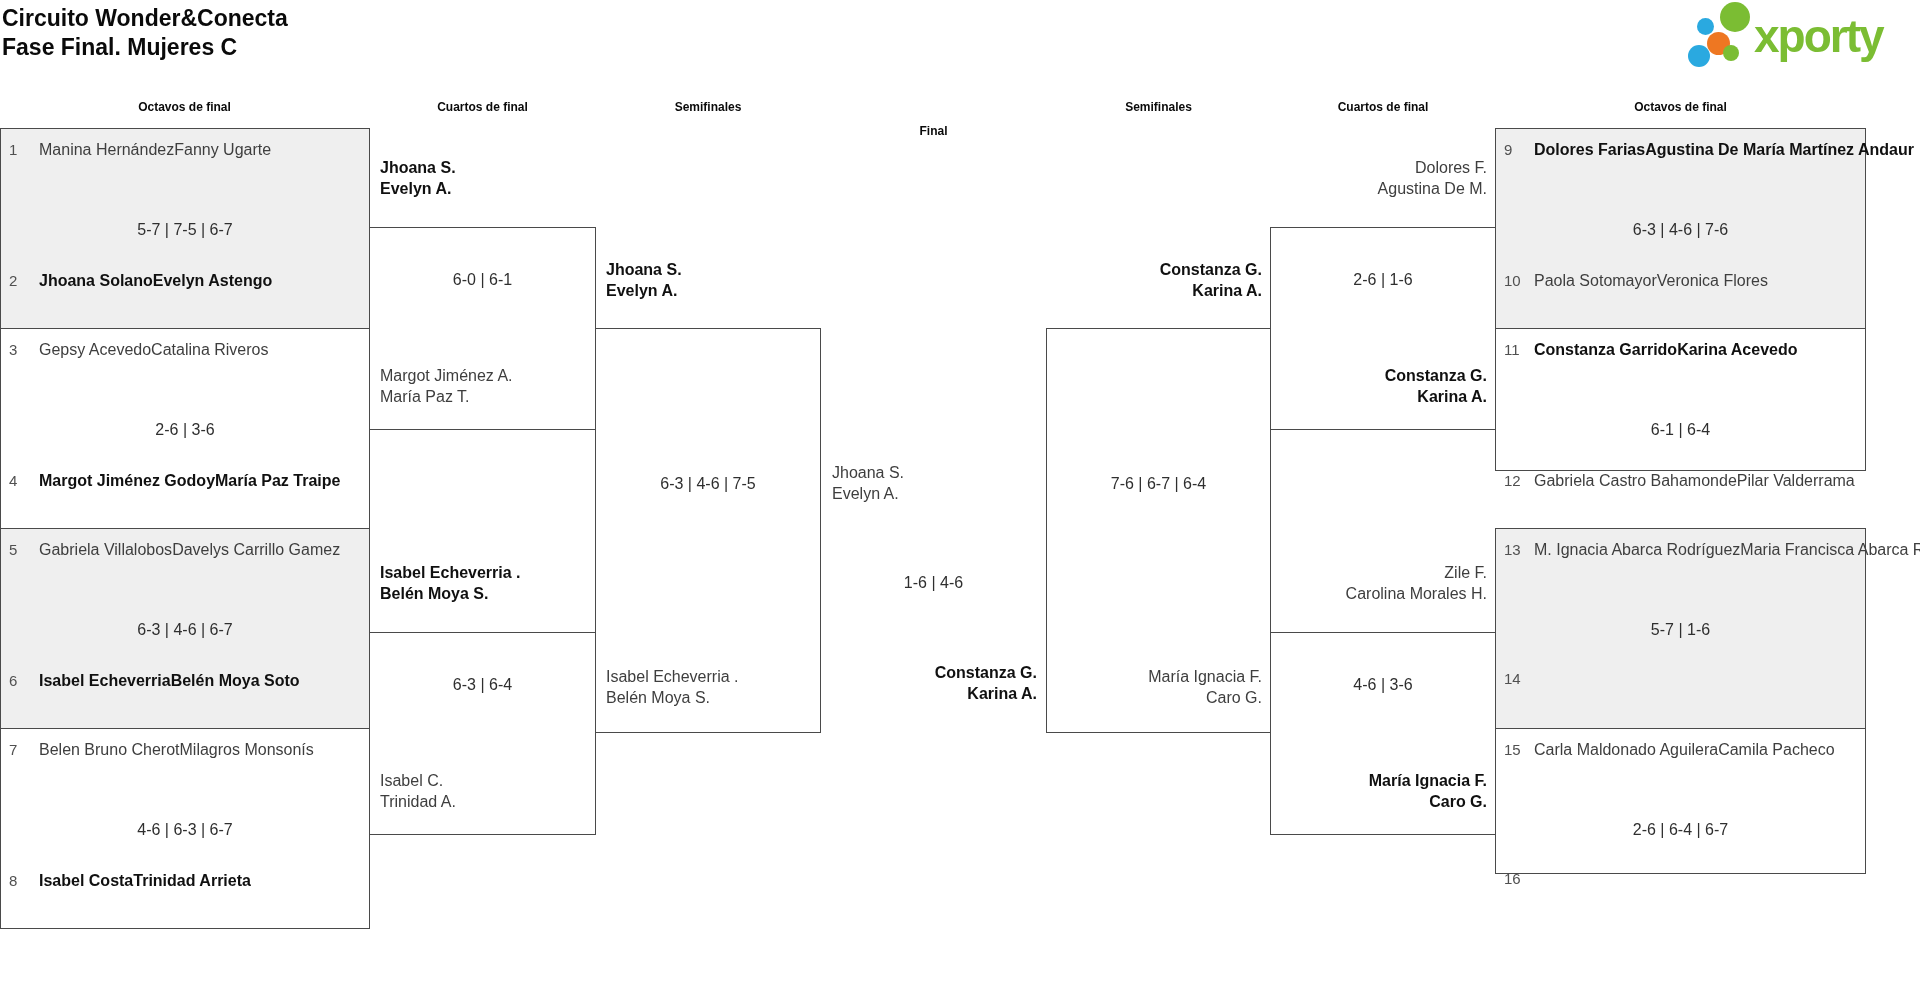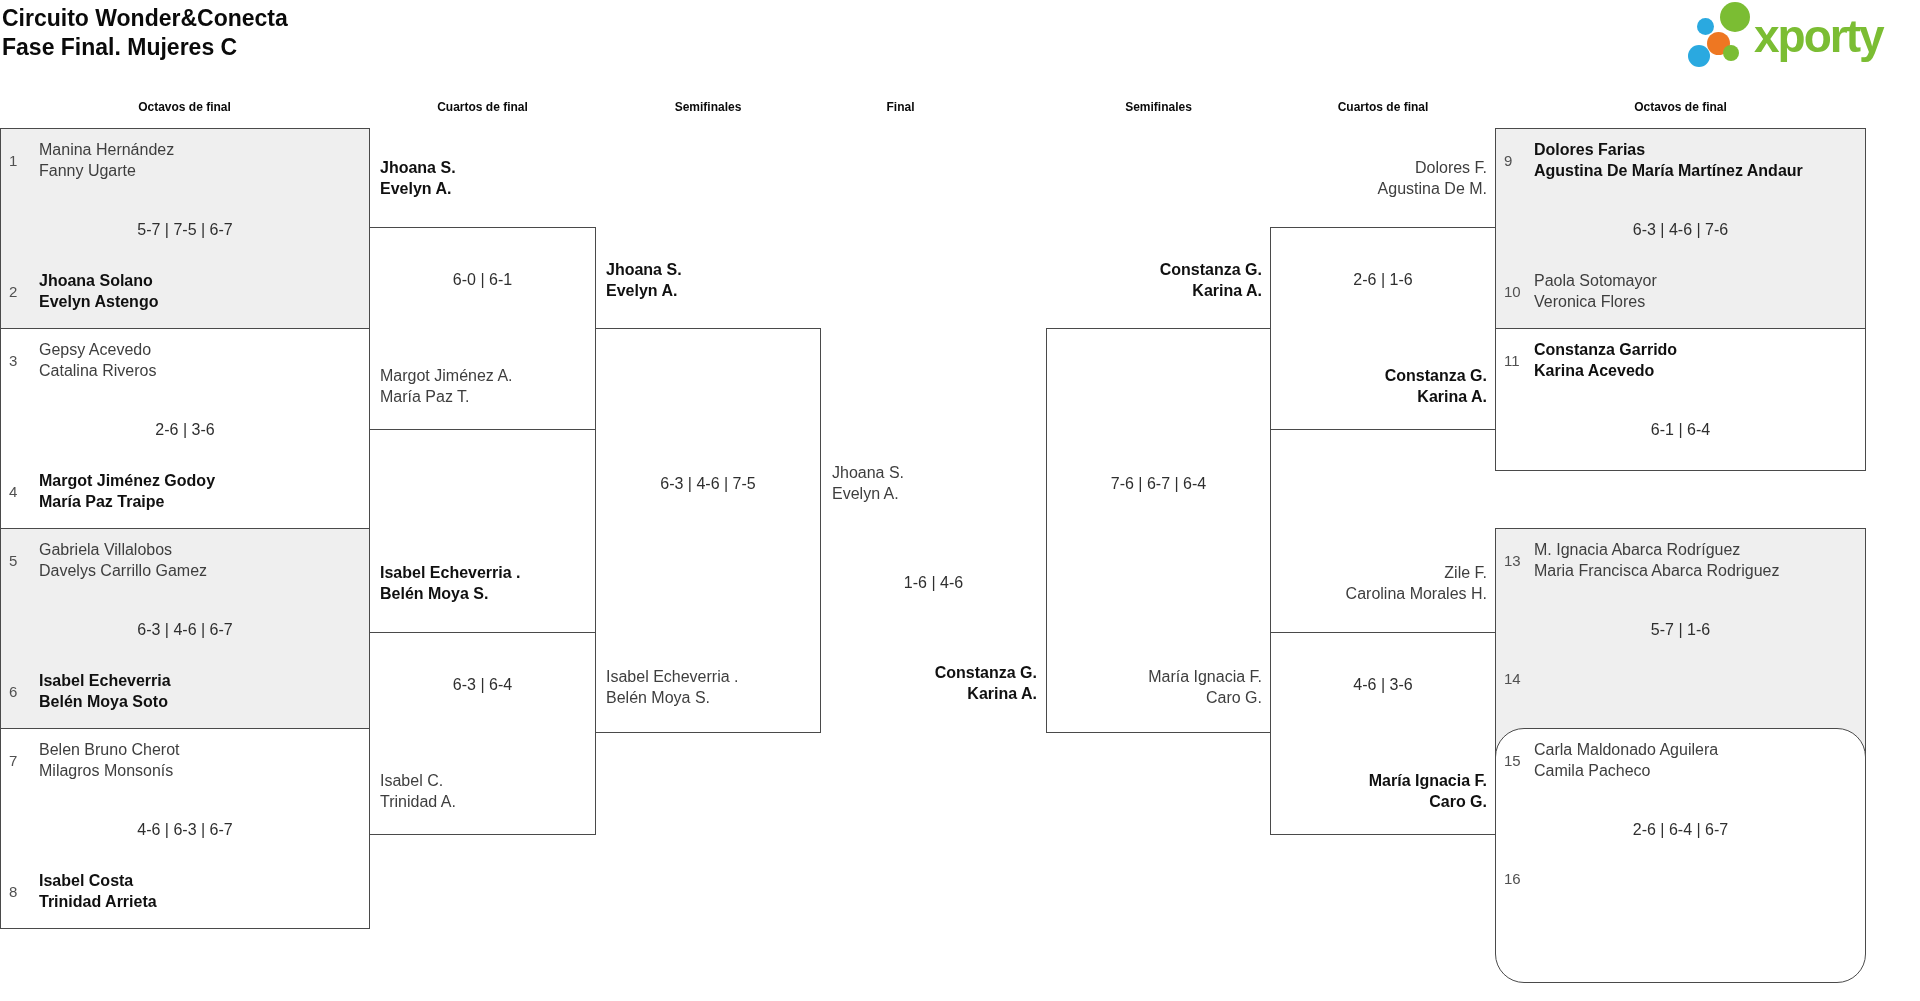--- a/index.html
+++ b/index.html
@@ -15,21 +15,21 @@
   
   .colhead{top:100px;text-align:center;font-size:12px;font-weight:700;color:#0a0a0a;}
   
   .box{position:absolute;border:1px solid #4a4a4a;box-sizing:border-box;background:#fff;}
   .shaded{background:#efefef;}
   
   .team{position:absolute;left:8px;right:8px;display:flex;align-items:center;gap:8px;}
   .t1{top:10px;}
   .t2{top:141px;}
   .seed{width:22px;flex:0 0 22px;font-size:15px;color:#505050;}
-  .names{display:flex;flex-direction:column;}
+  .names{display:flex;flex-direction:row;}
   .n{font-size:16px;line-height:21px;color:#3e3e3e;white-space:nowrap;}
   .winner .n{font-weight:700;color:#101010;}
   .score{position:absolute;left:0;right:0;text-align:center;font-size:16px;color:#2f2f2f;white-space:nowrap;}
   .r16score{top:92px;}
   
   .qlabel{position:absolute;left:10px;display:flex;flex-direction:column;}
   .qlabel.right{left:auto;right:8px;text-align:right;}
   .lab-above-qf{top:-71px;}
   .lab-in-qf{top:137px;}
   .qfscore{top:43px;}
@@ -55,21 +55,21 @@
   <span class="dot" style="left:9px;top:18px;width:17px;height:17px;background:#2aa9e0;"></span>
   <span class="dot" style="left:19px;top:32px;width:23px;height:23px;background:#ee7722;"></span>
   <span class="dot" style="left:35px;top:45px;width:16px;height:16px;background:#7bbd33;"></span>
   <span class="dot" style="left:0px;top:45px;width:22px;height:22px;background:#2aa9e0;"></span>
   <span class="word" style="color:#7bbd33;">xporty</span>
 </div>
 
 <div class="abs colhead" style="left:0;width:369px;">Octavos de final</div>
 <div class="abs colhead" style="left:369px;width:227px;">Cuartos de final</div>
 <div class="abs colhead" style="left:595px;width:226px;">Semifinales</div>
-<div class="abs colhead" style="left:788px;width:225px;">Final</div>
+<div class="abs colhead" style="left:821px;width:225px;margin-top:24px;">Final</div>
 <div class="abs colhead" style="left:1046px;width:225px;">Semifinales</div>
 <div class="abs colhead" style="left:1270px;width:226px;">Cuartos de final</div>
 <div class="abs colhead" style="left:1495px;width:371px;">Octavos de final</div>
 
 <div class="box shaded" style="left:0;top:128px;width:370px;height:201px;">
   <div class="team t1">
     <span class="seed">1</span>
     <span class="names">
         <span class="n">Manina Hernández</span>
         <span class="n">Fanny Ugarte</span>
@@ -155,35 +155,42 @@
 </div>
 <div class="box" style="left:1495px;top:328px;width:371px;height:143px;">
   <div class="team t1 winner">
     <span class="seed">11</span>
     <span class="names">
         <span class="n">Constanza Garrido</span>
         <span class="n">Karina Acevedo</span>
       </span>
   </div>
   <div class="score r16score">6-1 | 6-4</div>
+  <div class="team t2">
+    <span class="seed">12</span>
+    <span class="names">
+        <span class="n">Gabriela Castro Bahamonde</span>
+        <span class="n">Pilar Valderrama</span>
+      </span>
+  </div>
 </div>
 <div class="box shaded" style="left:1495px;top:528px;width:371px;height:238px;">
   <div class="team t1">
     <span class="seed">13</span>
     <span class="names">
         <span class="n">M. Ignacia Abarca Rodríguez</span>
         <span class="n">Maria Francisca Abarca Rodriguez</span>
       </span>
   </div>
   <div class="score r16score">5-7 | 1-6</div>
   <div class="team t2 winner">
     <span class="seed">14</span>
   </div>
 </div>
-<div class="box" style="left:1495px;top:728px;width:371px;height:255px;border-radius:29px;">
+<div class="box" style="left:1495px;top:728px;width:371px;height:146px;">
   <div class="team t1">
     <span class="seed">15</span>
     <span class="names">
         <span class="n">Carla Maldonado Aguilera</span>
         <span class="n">Camila Pacheco</span>
       </span>
   </div>
   <div class="score r16score">2-6 | 6-4 | 6-7</div>
   <div class="team t2 winner">
     <span class="seed">16</span>

